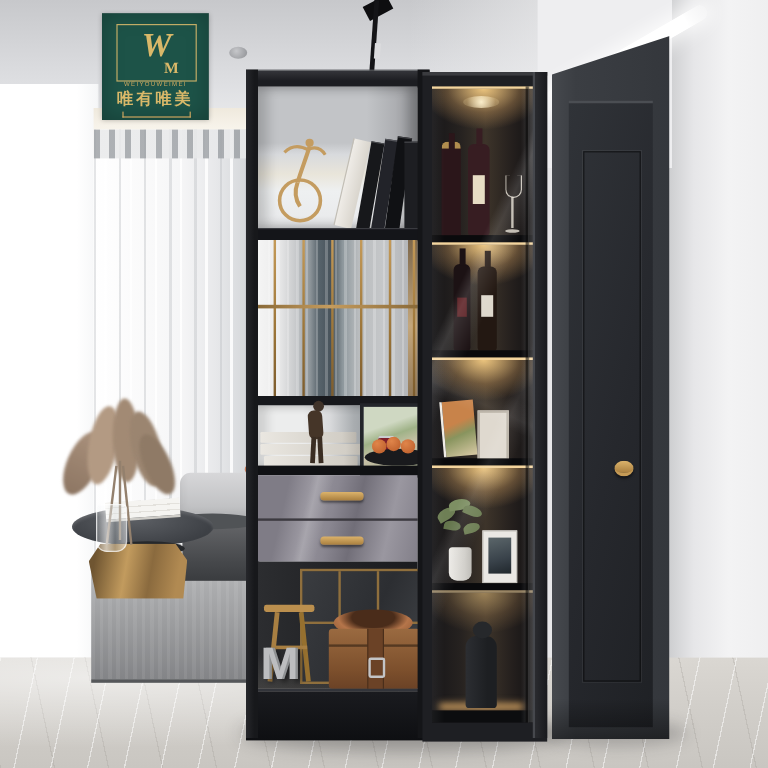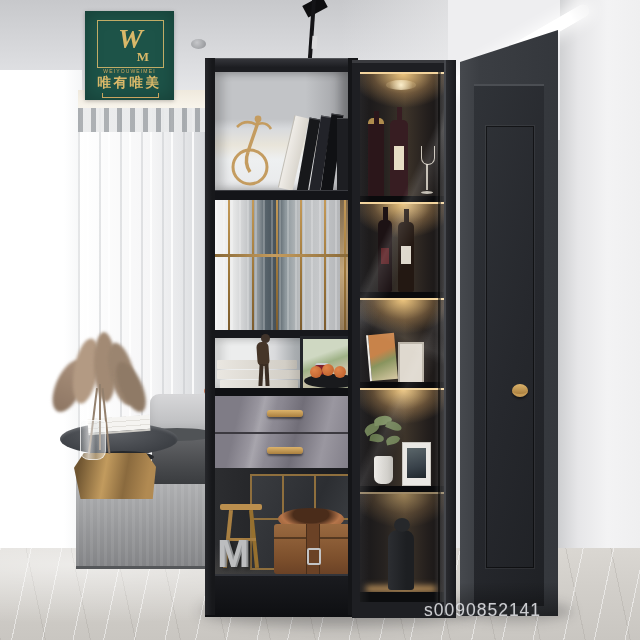--- a/index.html
+++ b/index.html
@@ -462,21 +462,20 @@
     </div>
     <div class="floor-glow5"></div>
     <div class="sculpt-body"></div>
     <div class="sculpt-head"></div>
   </div>
   <div class="a cab-base"></div>
   <div class="a glass-reflect"></div>
   <div class="a door-seam"></div>
   <div class="a cab-side"></div>
 
-  <div class="a watermark">s0090852141</div>
   <div class="a logo">
     <div class="mono-box">
       <div class="mono-w">W</div>
       <div class="mono-m">M</div>
     </div>
     <div class="latin">WEIYOUWEIMEI</div>
     <div class="cn">唯有唯美</div>
     <div class="underline"></div>
   </div>
 

